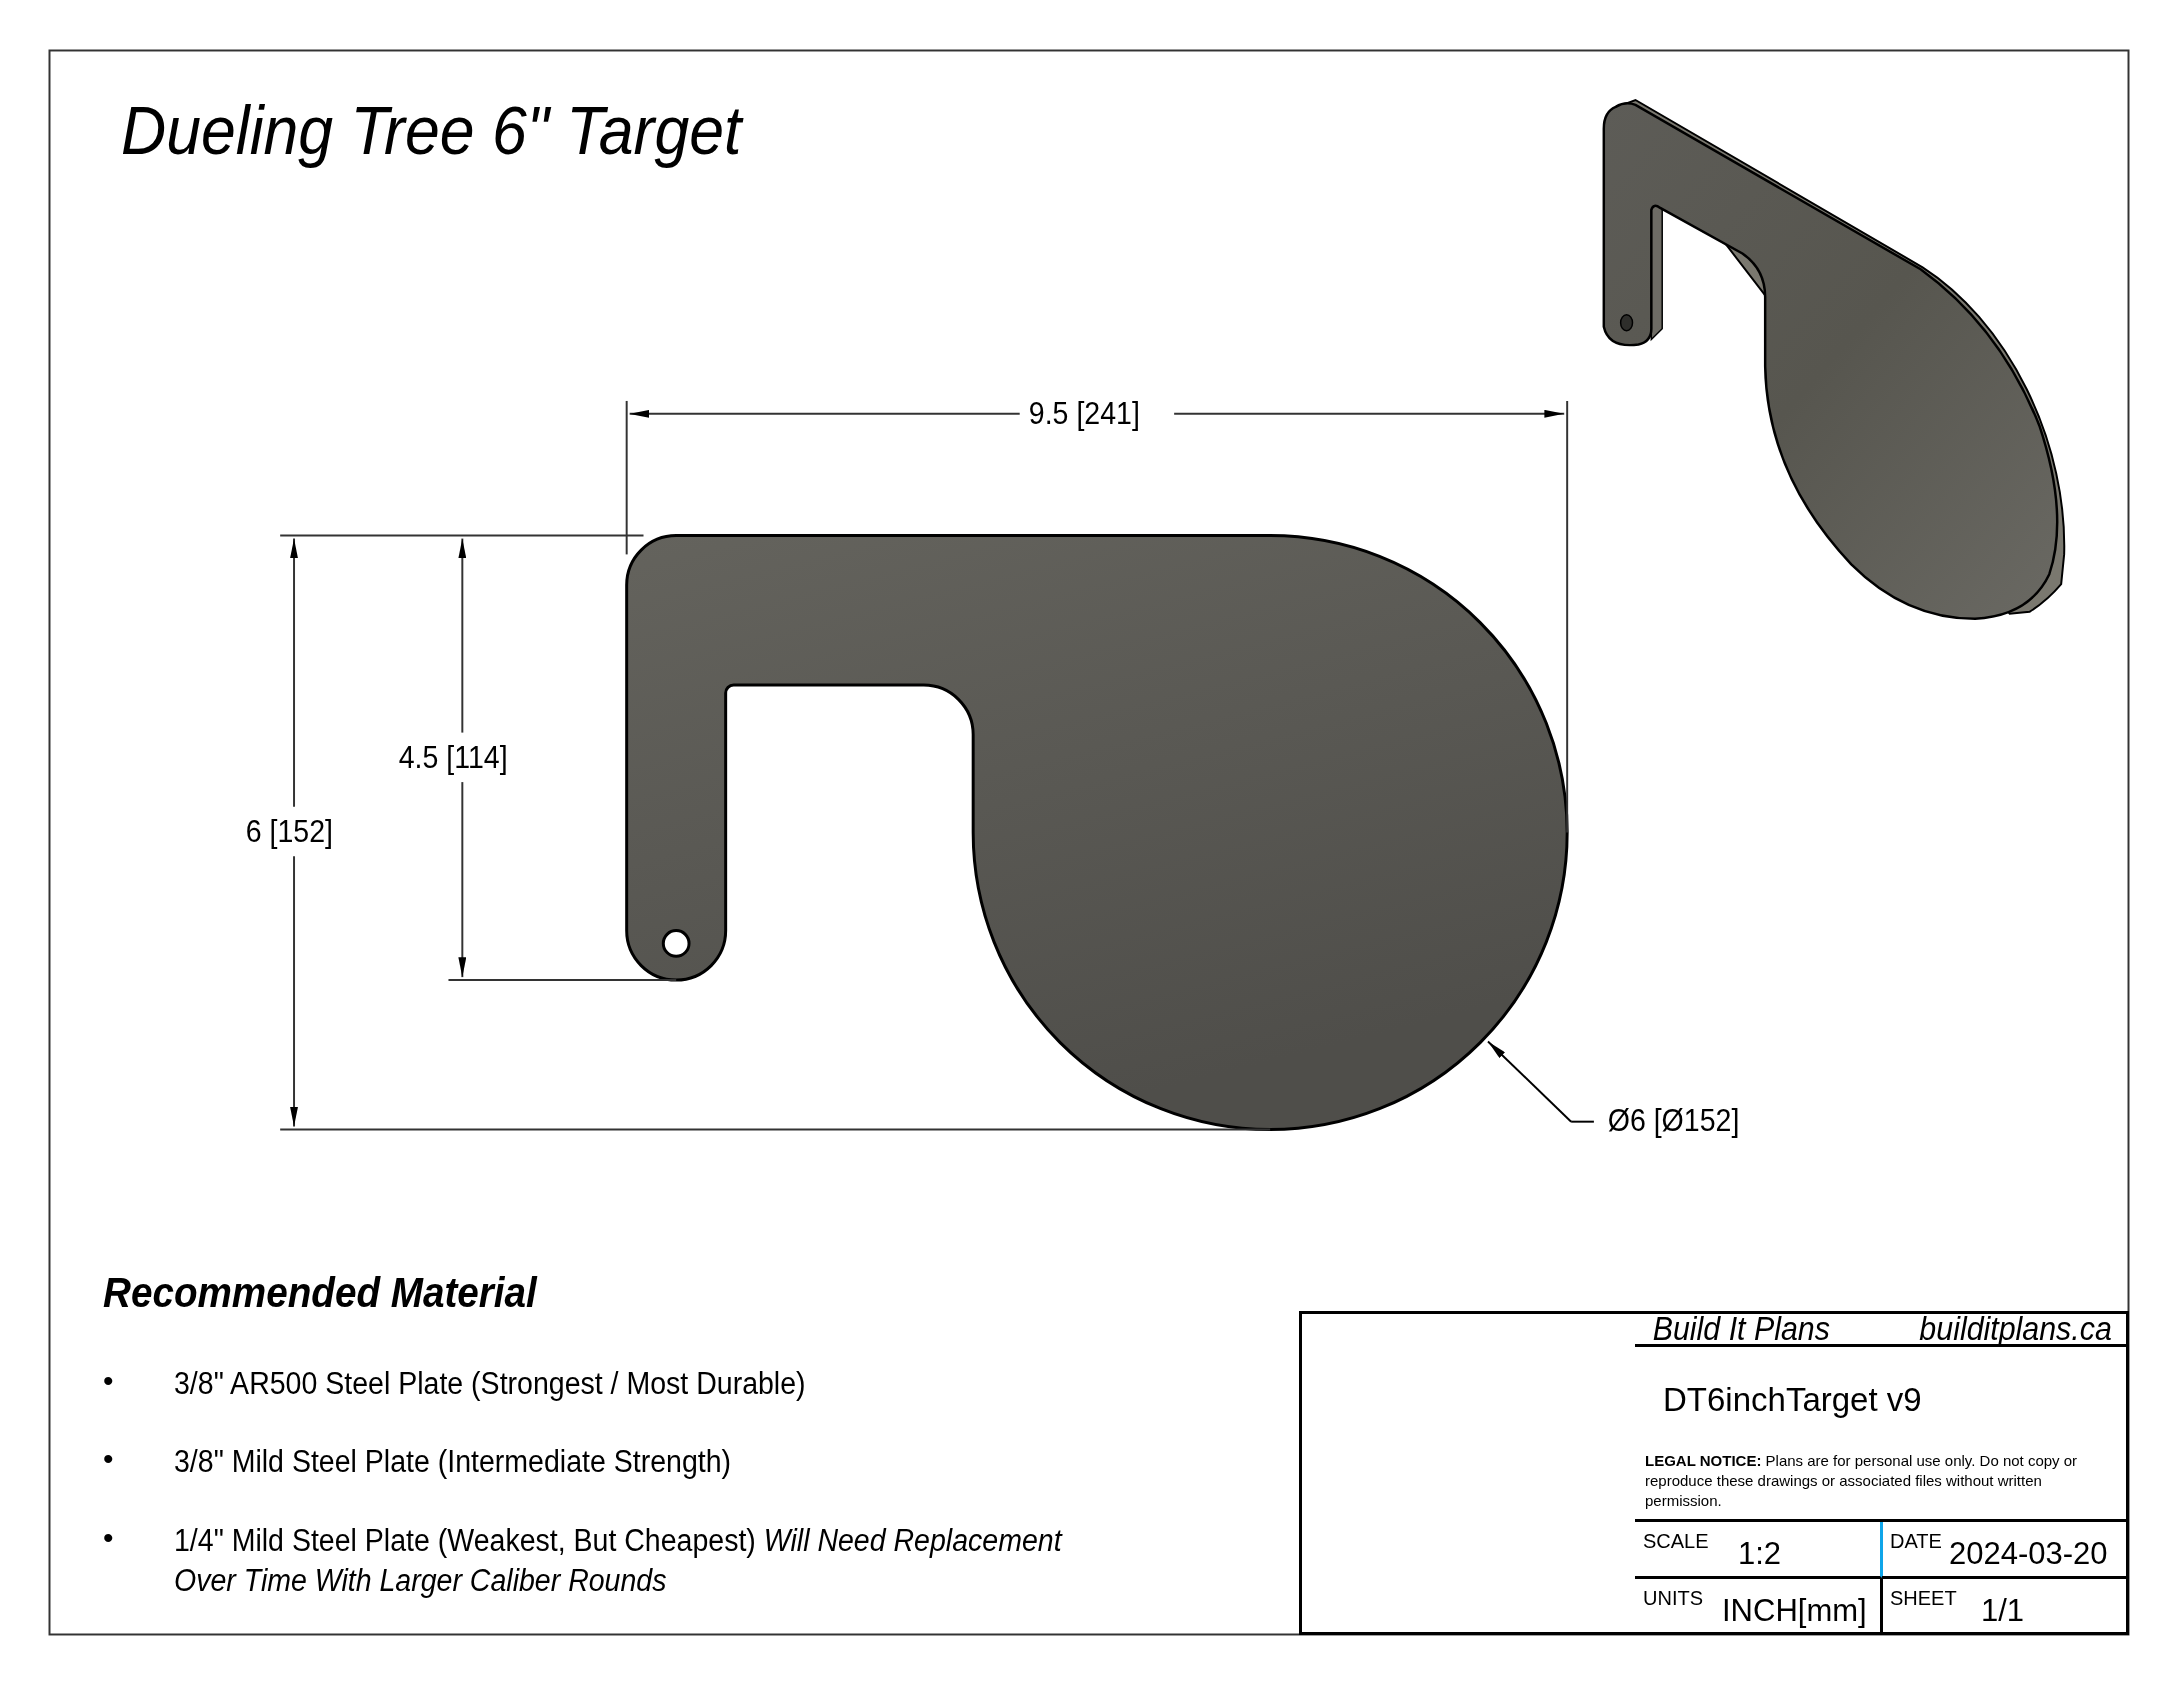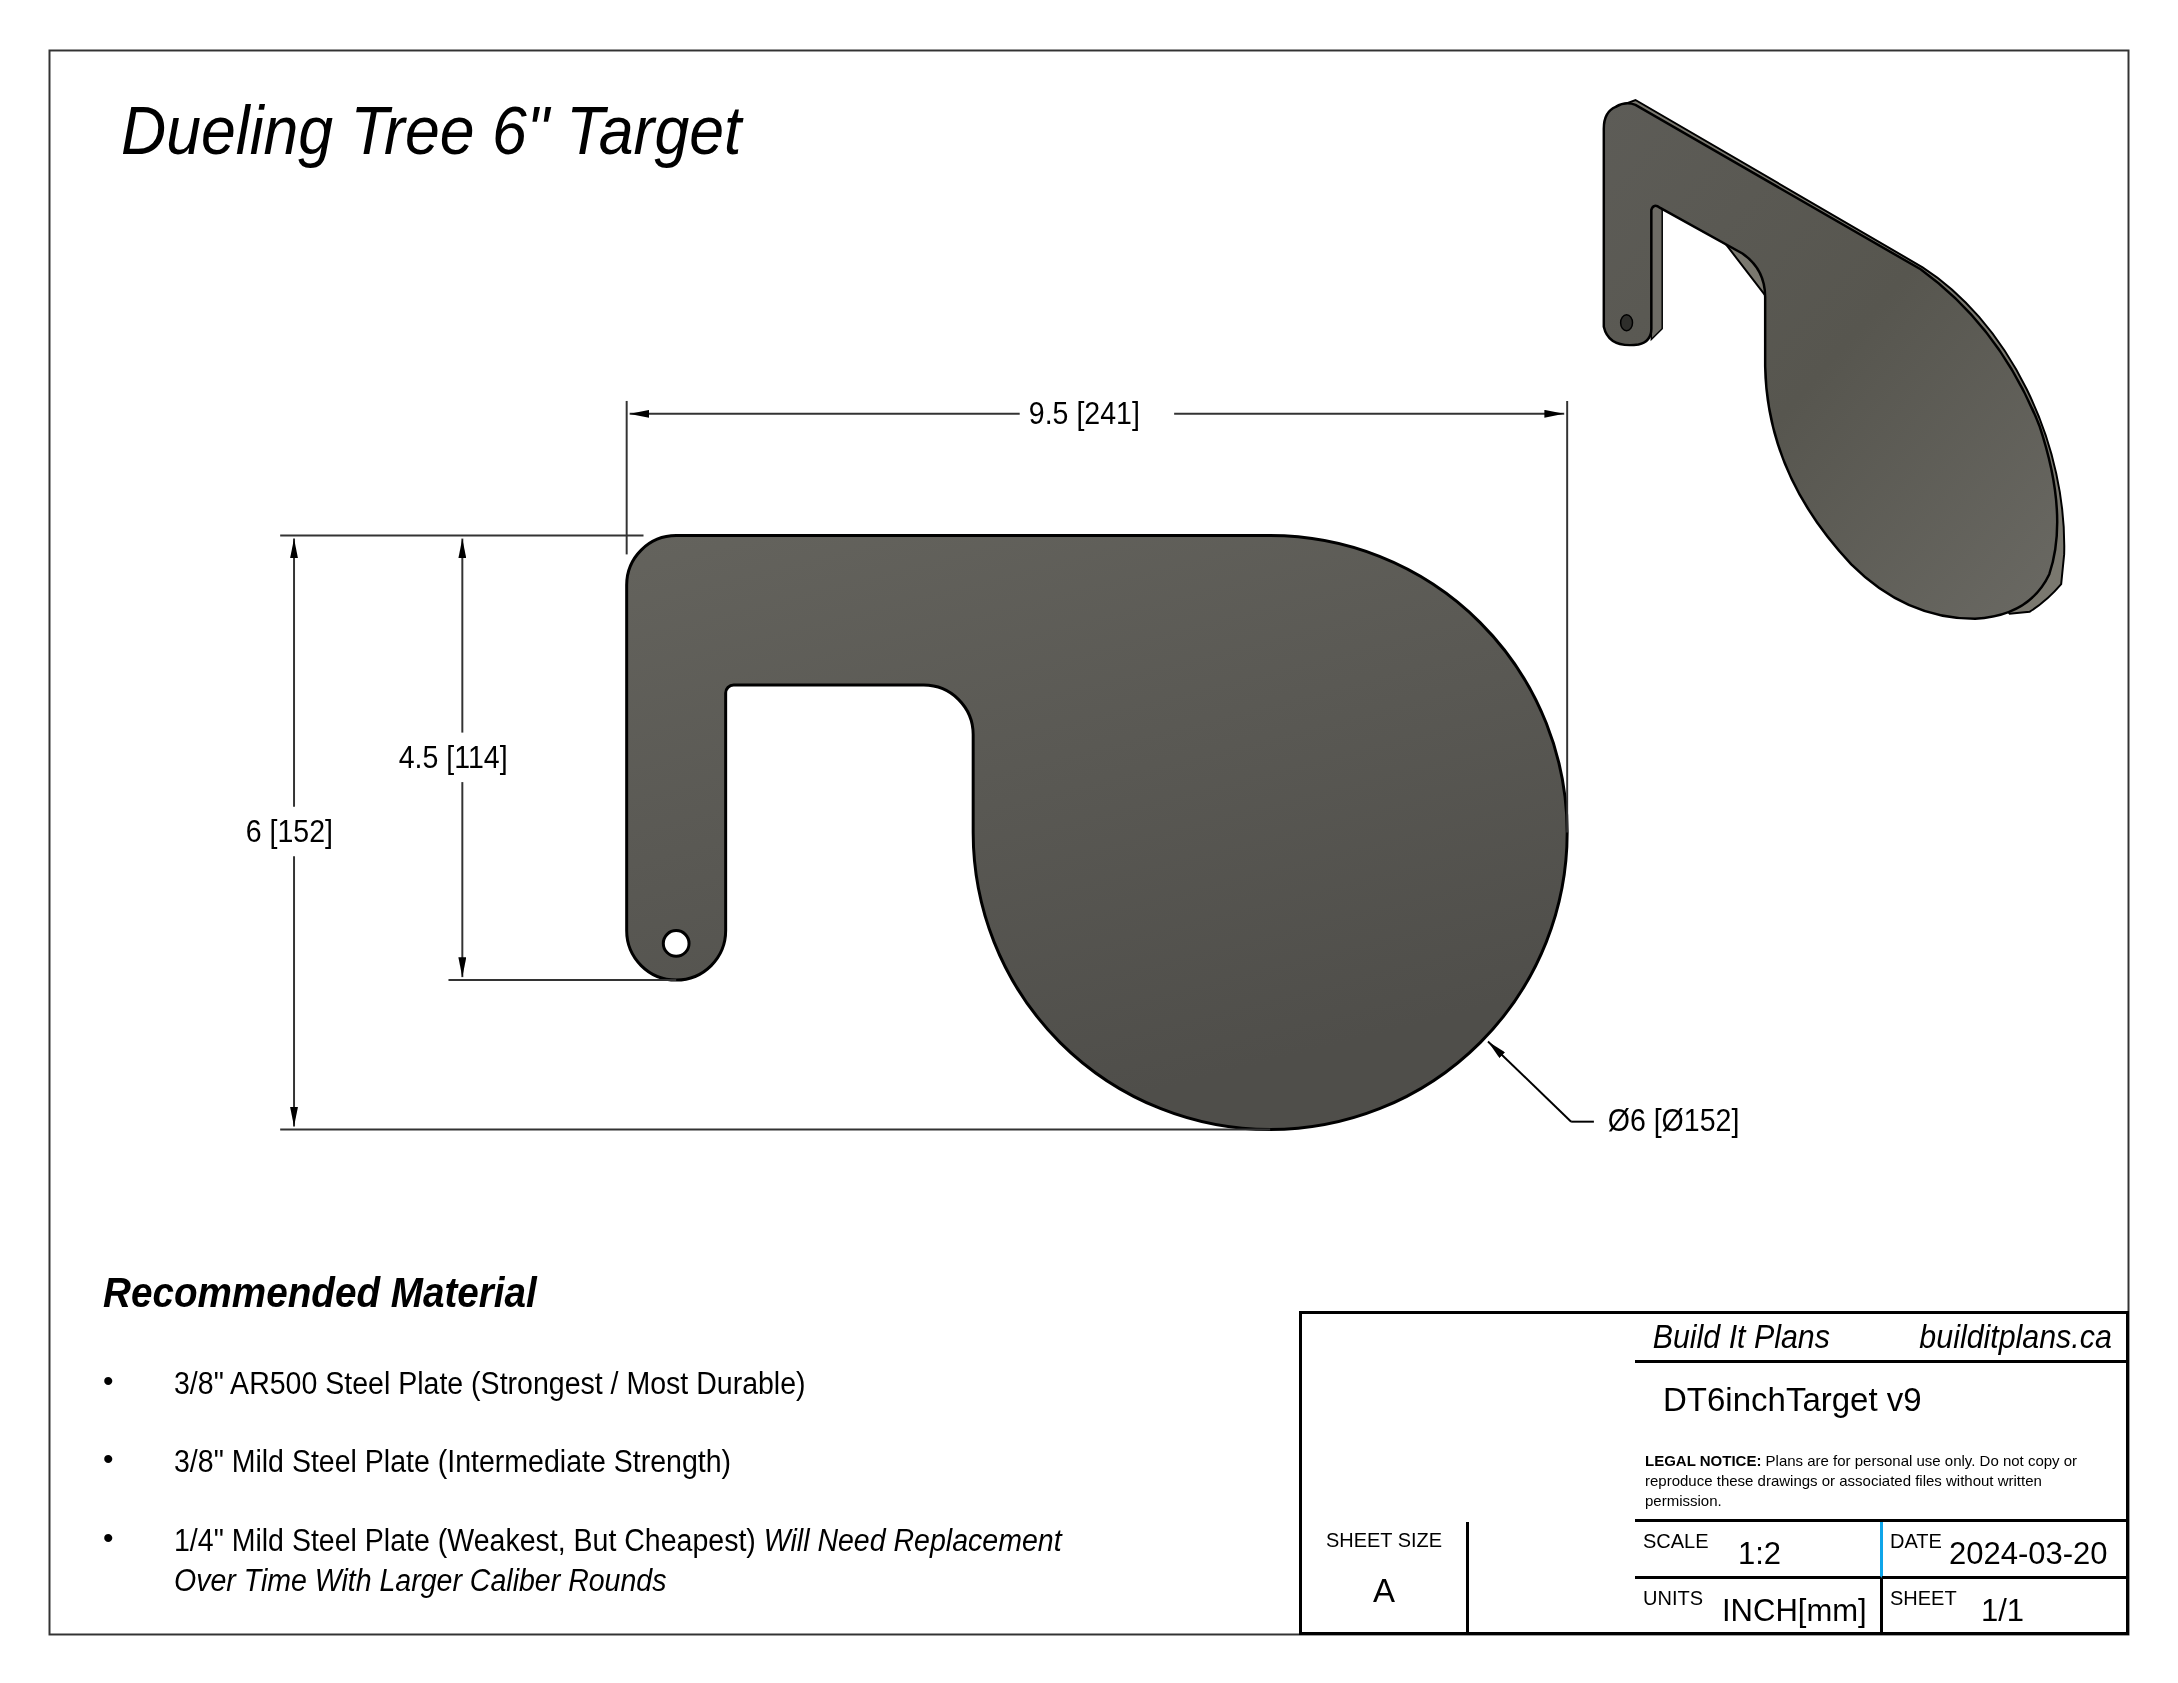--- a/index.html
+++ b/index.html
@@ -11,21 +11,21 @@
   .mat-head { left:103px; top:1269px; font-size:42px; font-weight:bold; font-style:italic; white-space:nowrap; transform:scaleX(0.92); transform-origin:left top; }
   .bullet { left:103px; font-size:31px; white-space:nowrap; }
   .bullet .dot { position:absolute; left:0; top:0; font-size:30px; }
   .bullet .txt { position:absolute; left:71px; top:0; transform:scaleX(0.92); transform-origin:left top; line-height:40px; }
   .it { font-style:italic; }
   
   .tb { position:absolute; left:1299px; top:1311px; width:830px; height:324px; border:3px solid #000; box-sizing:border-box; }
   .tb .cell { position:absolute; box-sizing:border-box; }
   .tb .logo { left:0; top:0; width:333px; height:208px; border-right:3px solid #000; border-bottom:3px solid #000; display:flex; align-items:center; justify-content:center; }
   .tb .logo span { font-size:147px; font-weight:bold; font-style:italic; letter-spacing:-4px; transform:scaleX(0.95); }
-  .tb .hdr { left:333px; top:0; right:0; height:49px; border-bottom:3px solid #000; font-size:33px; font-style:italic; display:flex; justify-content:space-between; align-items:center; padding:0 6px 0 10px; }
+  .tb .hdr { left:333px; top:0; right:0; height:33px; border-bottom:3px solid #000; font-size:33px; font-style:italic; display:flex; justify-content:space-between; align-items:center; padding:0 6px 0 10px; }
   .tb .hdr span { transform:scaleX(0.92); }
   .tb .part { left:333px; top:49px; right:0; height:159px; border-bottom:3px solid #000; }
   .tb .part .pn { position:absolute; left:28px; top:18px; font-size:33px; white-space:nowrap; }
   .tb .part .legal { position:absolute; left:10px; bottom:8px; font-size:15px; line-height:20px; width:475px; }
   .tb .ssize { left:0; top:208px; width:167px; bottom:0; border-right:3px solid #000; text-align:center; }
   .tb .qty { left:167px; top:208px; width:165px; bottom:0; border-right:3px solid #000; text-align:center; }
   .tb .lbl-top { font-size:21px; margin-top:6px; transform:scaleX(0.95); }
   .tb .val-big { font-size:33px; margin-top:20px; }
   .tb .scale { left:333px; top:208px; width:248px; height:57px; border-right:3px solid #0ea5e9; border-bottom:3px solid #000; }
   .tb .date { left:580px; top:208px; right:0; height:57px; border-bottom:3px solid #000; }
@@ -123,24 +123,20 @@
 
 <div class="tb">
   <div class="cell hdr">
     <span>Build It Plans</span>
     <span>builditplans.ca</span>
   </div>
   <div class="cell part">
     <div class="pn">DT6inchTarget v9</div>
     <div class="legal"><b>LEGAL NOTICE:</b><span> Plans are for personal use only. Do not copy or reproduce these drawings or associated files without written permission.</span></div>
   </div>
-  <div class="cell ssize">
-    <div class="lbl-top">SHEET SIZE</div>
-    <div class="val-big">A</div>
-  </div>
   <div class="cell scale">
     <span class="sl">SCALE</span>
     <span class="sv" style="left:103px;">1:2</span>
   </div>
   <div class="cell date">
     <span class="sl">DATE</span>
     <span class="sv" style="left:67px;">2024-03-20</span>
   </div>
   <div class="cell units">
     <span class="sl">UNITS</span>

